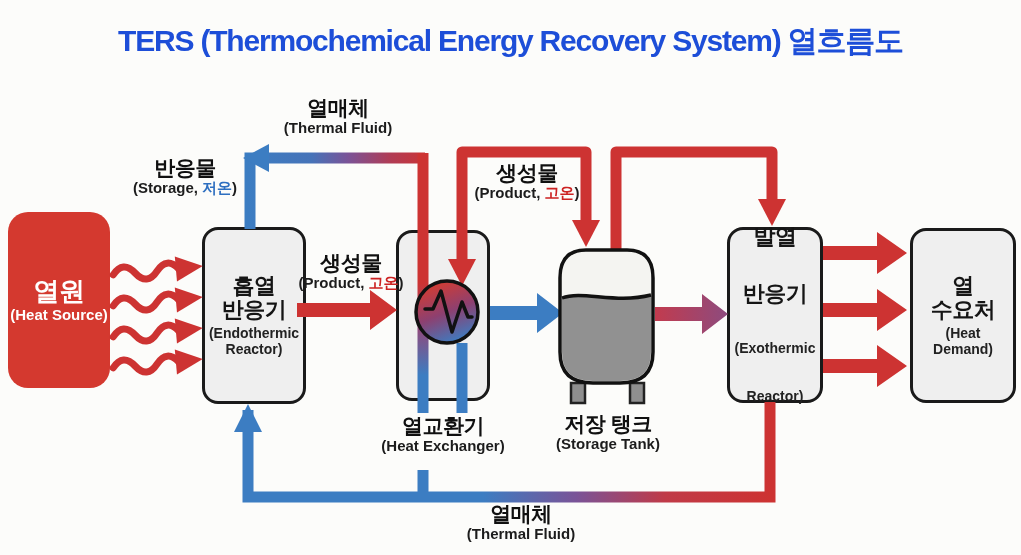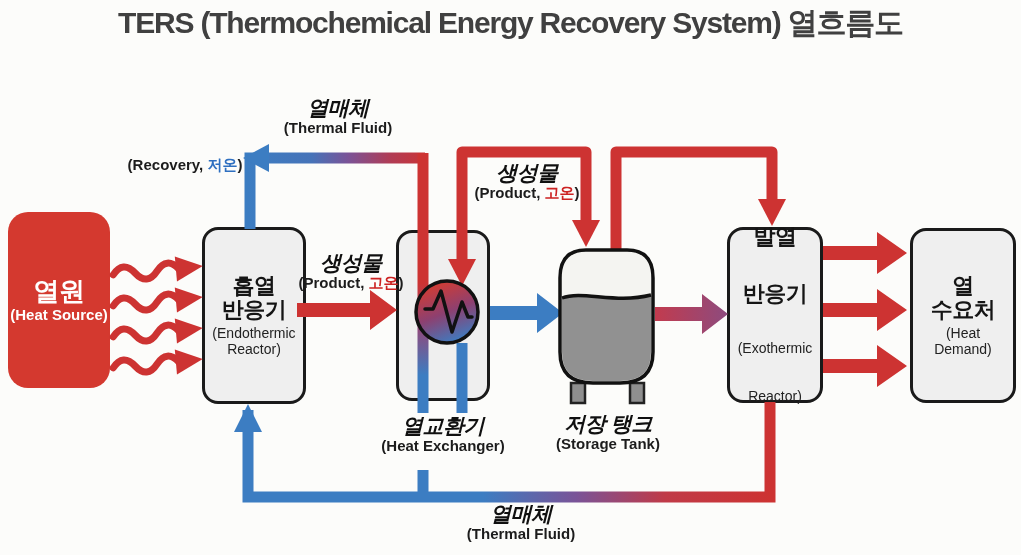--- a/index.html
+++ b/index.html
@@ -1,29 +1,29 @@
 <!DOCTYPE html>
 <html><head>
 <meta charset="utf-8">
 <style>
   html,body{margin:0;padding:0;background:#ffffff;}
   .stage{position:relative;width:1021px;height:555px;background:#fcfcfa;overflow:hidden;
          font-family:"Liberation Sans","DejaVu Sans",sans-serif;}
-  .title{position:absolute;top:3px;left:0;right:0;text-align:center;
-         font-size:30px;font-weight:800;letter-spacing:-1.2px;color:#404040;white-space:nowrap;}
+  .title{position:absolute;top:21px;left:0;right:0;text-align:center;
+         font-size:30px;font-weight:800;letter-spacing:-1.2px;color:#1d4ed8;white-space:nowrap;}
   .node{position:absolute;box-sizing:border-box;border:3px solid #1a1a1a;border-radius:16px;
         background:#efefef;display:flex;flex-direction:column;align-items:center;
         justify-content:center;text-align:center;z-index:1;}
   .node .ko{font-size:22px;font-weight:800;color:#151515;line-height:1.12;letter-spacing:-0.5px;}
-  .node .en{font-size:14px;font-weight:400;color:#222;line-height:1.12;margin-top:3px;}
+  .node .en{font-size:14px;font-weight:700;color:#222;line-height:1.12;margin-top:3px;}
   .heat-source{background:#d4392f;border:none;border-radius:20px;}
   .heat-source .ko{color:#ffffff;font-size:26px;}
   .heat-source .en{color:#ffffff;font-size:15px;font-weight:600;margin-top:1px;}
   .flabel{position:absolute;text-align:center;transform:translateX(-50%);z-index:3;white-space:nowrap;}
-  .flabel .ko{font-size:21px;font-weight:800;color:#101010;line-height:1.1;letter-spacing:-0.5px;font-style:italic;}
+  .flabel .ko{font-size:21px;font-weight:800;color:#101010;line-height:1.1;letter-spacing:-0.5px;}
   .flabel .en{font-size:15px;font-weight:700;color:#1c1c1c;line-height:1.2;}
   .temp-cold{color:#2e6fc0;margin-top:36px;}
   .temp-hot{color:#cc2222;}
   svg.overlay{position:absolute;left:0;top:0;z-index:2;pointer-events:none;}
 </style>
 </head>
 <body>
 
 <div class="stage">
 
@@ -51,21 +51,22 @@
   </div>
 
   <div class="node" style="left:910px;top:228px;width:106px;height:175px;">
     <span class="ko">열</span>
     <span class="ko">수요처</span>
     <span class="en">(Heat</span>
     <span class="en" style="margin-top:0;text-align:center;">Demand)</span>
   </div>
 
   <div class="flabel" style="left:185px;top:156px;">
-    <div class="en"><span>(Recovery, </span><span class="temp-cold">저온</span><span>)</span></div>
+    <div class="ko">반응물</div>
+    <div class="en"><span>(Storage, </span><span class="temp-cold">저온</span><span>)</span></div>
   </div>
 
   <div class="flabel" style="left:338px;top:96px;">
     <div class="ko">열매체</div>
     <div class="en">(Thermal Fluid)</div>
   </div>
 
   <div class="flabel" style="left:351px;top:251px;">
     <div class="ko">생성물</div>
     <div class="en"><span>(Product, </span><span class="temp-hot">고온</span><span>)</span></div>

